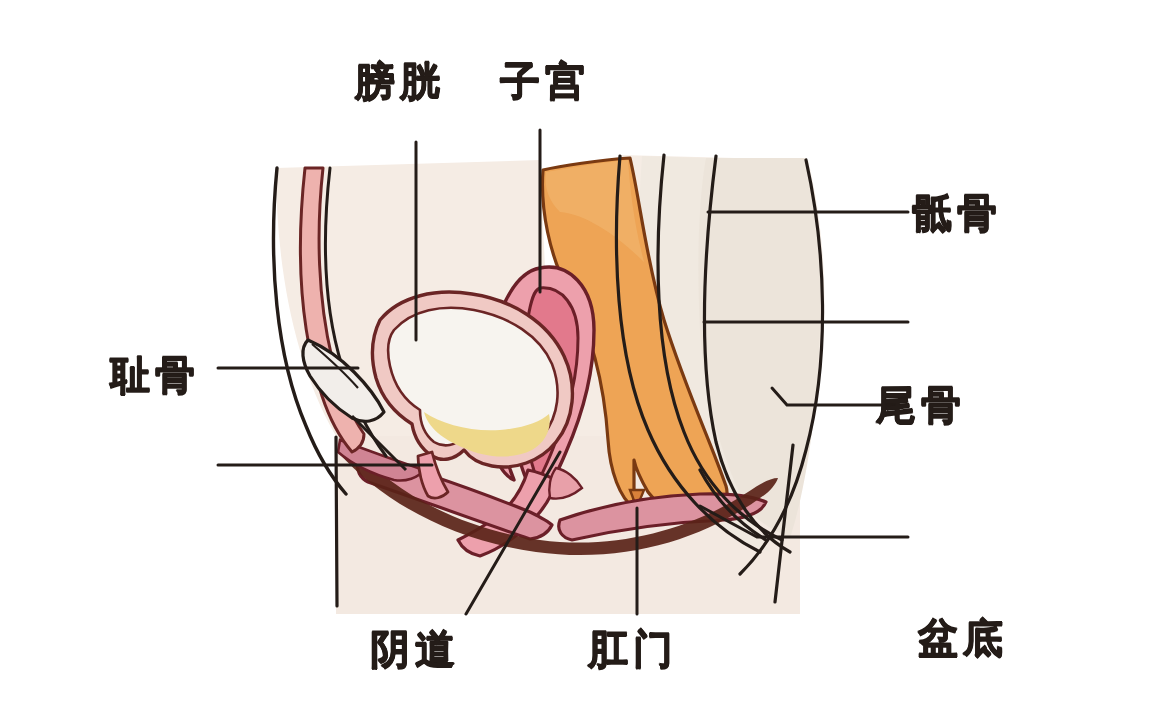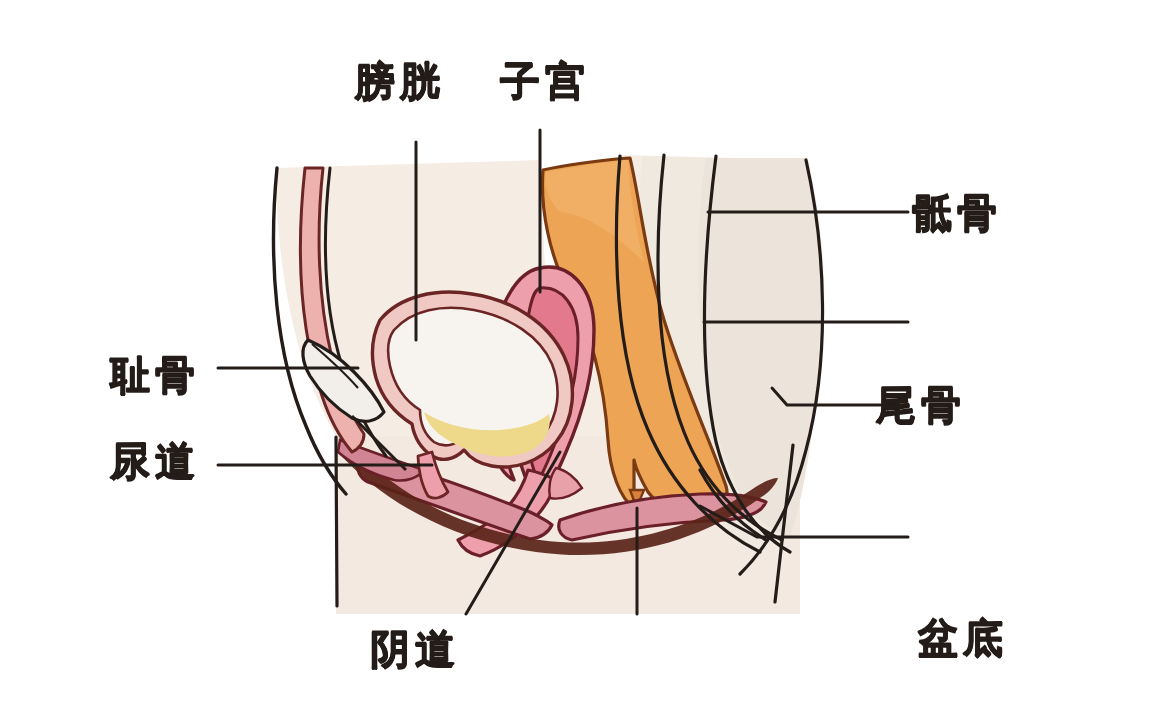--- a/index.html
+++ b/index.html
@@ -260,18 +260,18 @@
 
   <div class="label" style="left:876px; top:382px;">尾骨</div>
 
   <div class="label two-line" style="left:918px; top:516px;">
     <div>盆底</div>
     
   </div>
 
   <div class="label" style="left:110px; top:352px;">耻骨</div>
 
-  <div class="label" style="left:110px; top:438px;">尿道</div>
 
   <div class="label" style="left:370px; top:626px;">阴道</div>
 
+  <div class="label" style="left:588px; top:626px;">肛门</div>
 
 </div>
 
 </body></html>

